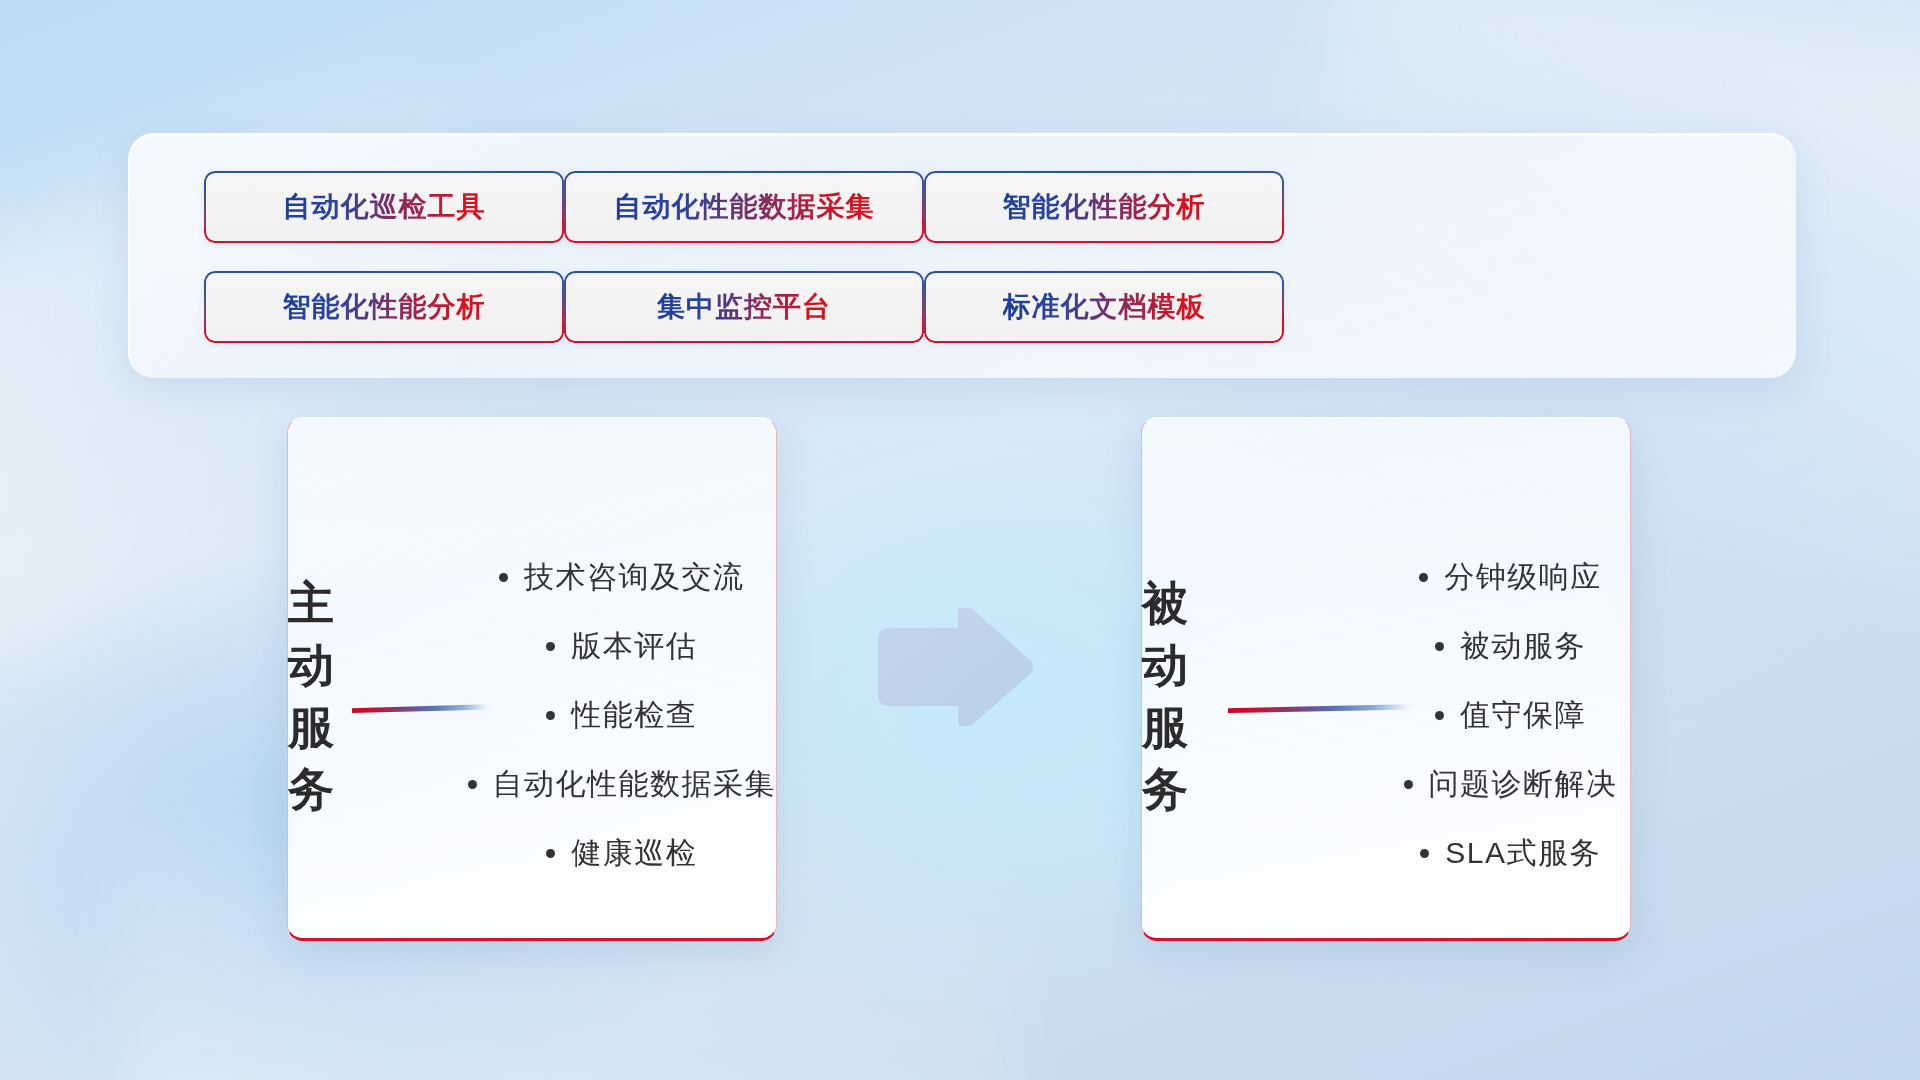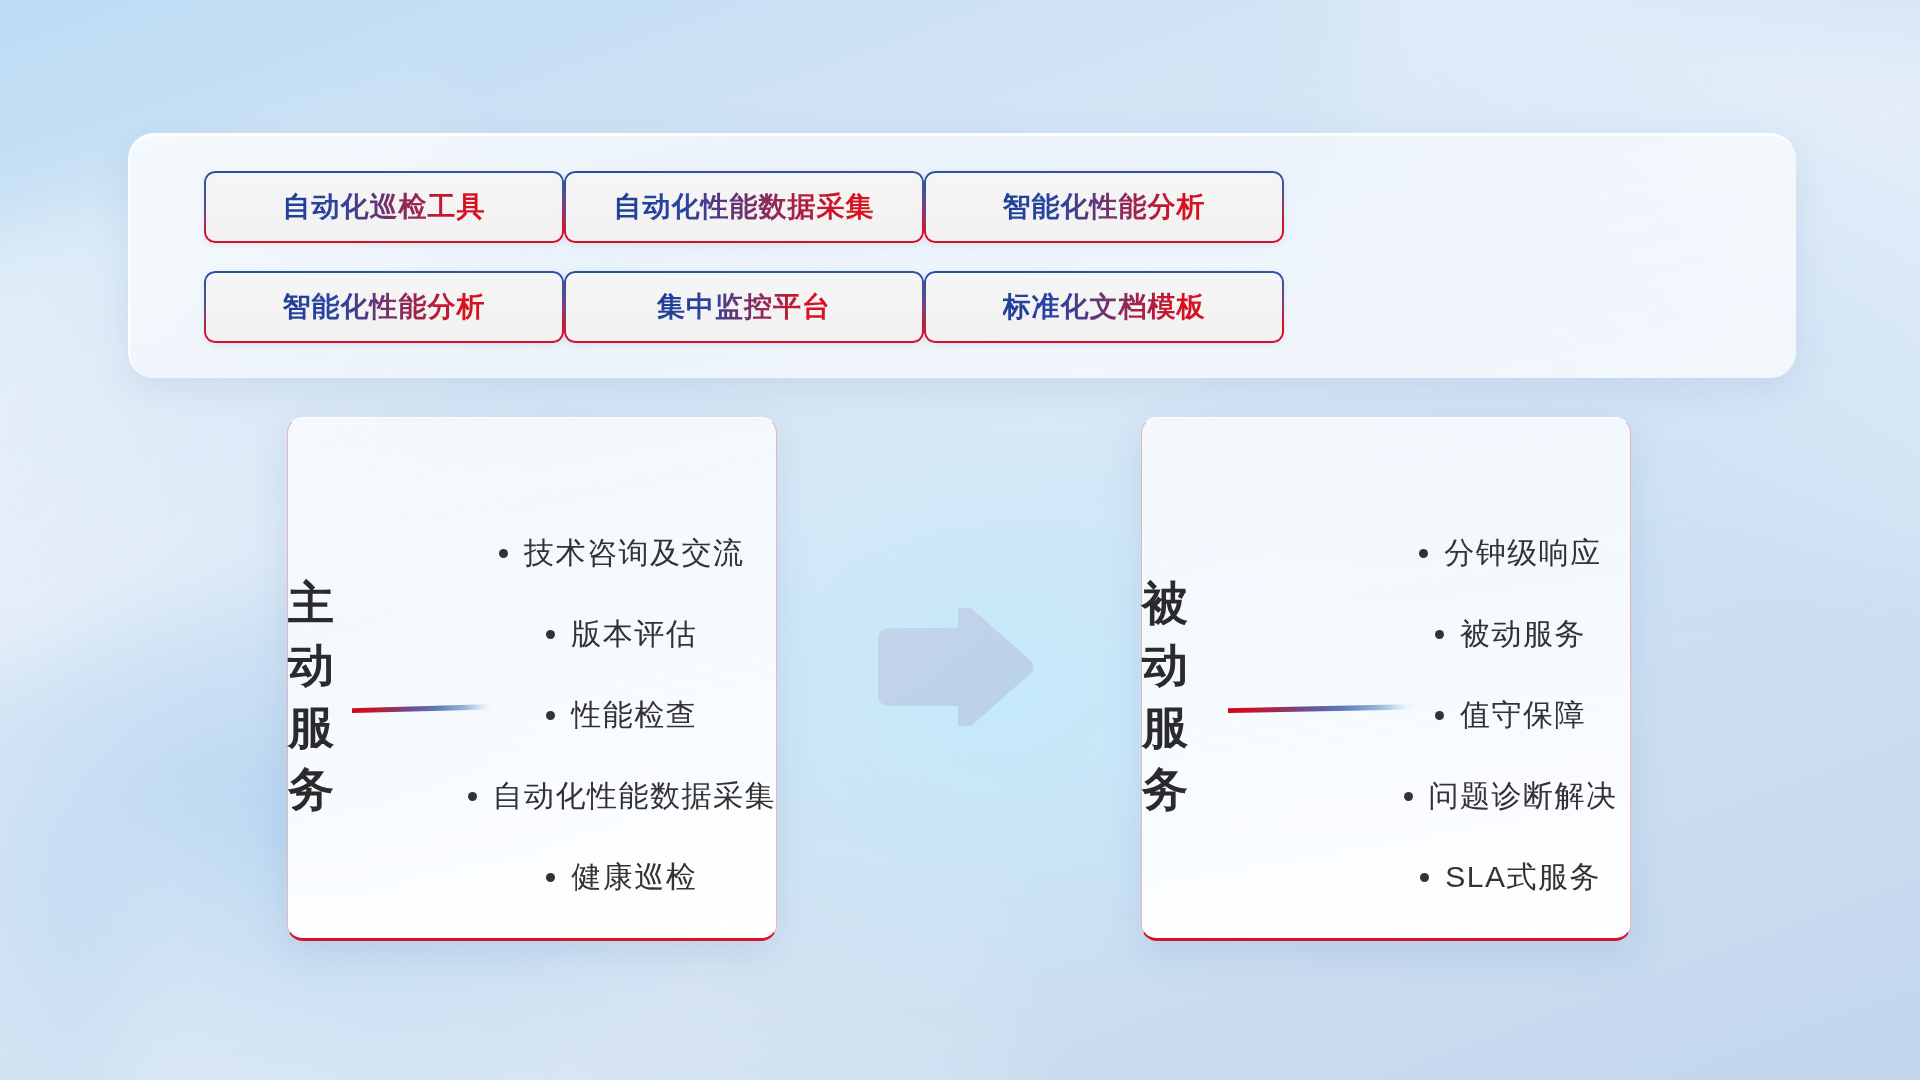--- a/index.html
+++ b/index.html
@@ -87,21 +87,21 @@
   }
   .divider-wrap { width:430px; height:16px; margin-top:22px; position:relative; }
   .divider {
     position:absolute; left:0; top:4px; width:100%; height:9px;
     background:linear-gradient(90deg,#c9071f 0%, #cf0c22 9%, #a22a53 26%, #6b4f93 42%, #5c79b6 60%, #8fb0d6 78%, rgba(190,214,236,0.25) 94%, rgba(200,220,240,0) 100%);
     clip-path:polygon(0 46%, 100% 0, 100% 62%, 0 100%);
   }
   .card-list {
     margin-top:36px; width:100%;
     display:flex; flex-direction:column; align-items:center;
-    gap:40px;
+    gap:28px;
   }
   .card-list-item {
     font-size:30px; color:#333336; letter-spacing:1.5px; white-space:nowrap;
   }
 
   
   .arrow {
     position:absolute; left:874px; top:608px; width:160px; height:118px;
   }
   .arrow svg { width:100%; height:100%; display:block; }

